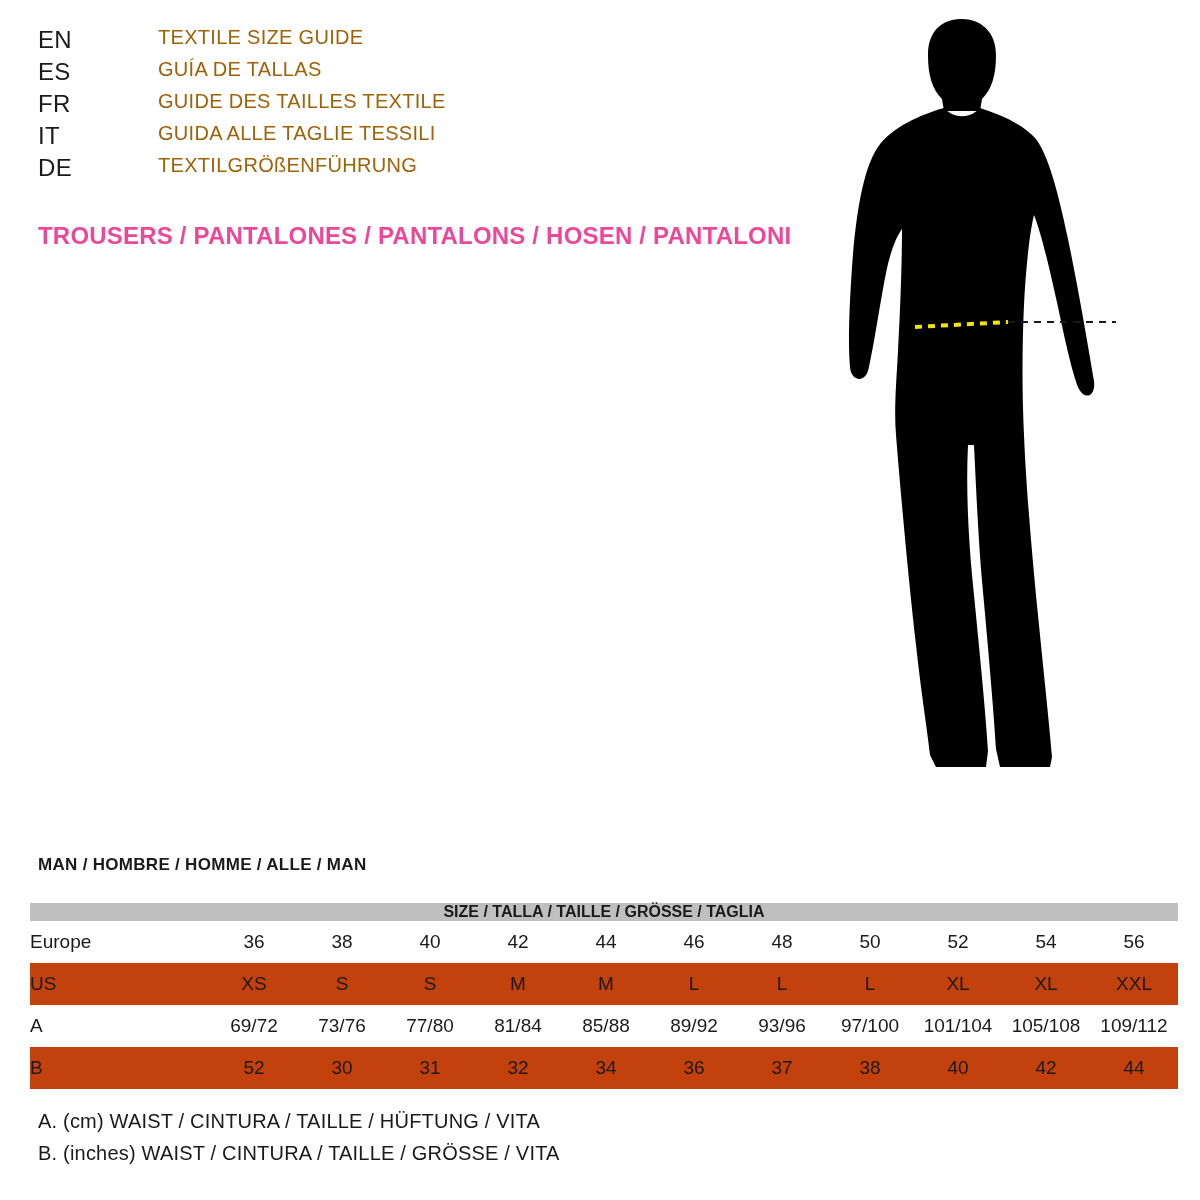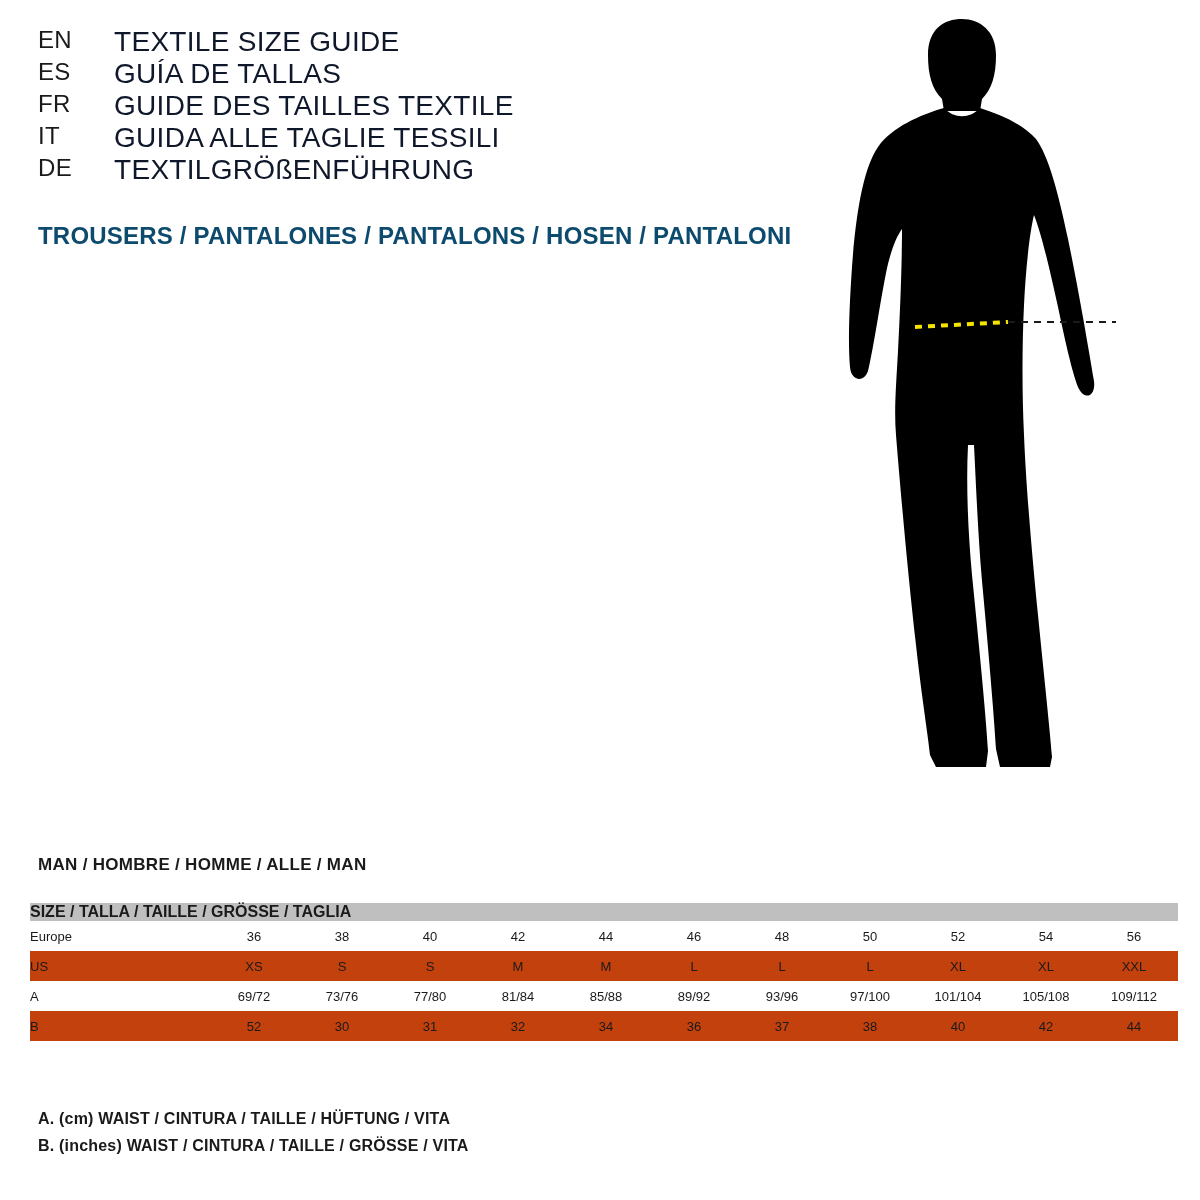--- a/index.html
+++ b/index.html
@@ -28,34 +28,35 @@
     align-items: flex-start;
     height: 32px;
   }
   .lang-code {
     width: 76px;
     font-size: 24px;
     letter-spacing: 0.3px;
     color: #1a1a1a;
   }
   .lang-text {
-    font-size: 28px;
+    font-size: 20px;
     letter-spacing: 0.3px;
-    color: #0f172a;
+    color: #a16207;
     white-space: nowrap;
+    margin-left: 44px;
   }
 
   #garment-title {
     position: absolute;
     left: 38px;
     top: 222px;
     font-size: 24px;
     font-weight: bold;
     letter-spacing: 0.2px;
-    color: #0c4a6e;
+    color: #ec4899;
     white-space: nowrap;
   }
 
   
   #figure-area {
     position: absolute;
     left: 820px;
     top: 15px;
     width: 380px;
     height: 790px;
@@ -77,31 +78,32 @@
 
   #size-table {
     position: absolute;
     left: 30px;
     top: 903px;
     width: 1140px;
     border-collapse: collapse;
     table-layout: fixed;
   }
   #size-table td {
-    height: 30px;
-    font-size: 13px;
+    height: 42px;
+    font-size: 19px;
     color: #1a1a1a;
     padding: 0;
     vertical-align: middle;
   }
   #size-table tr.header-row td {
     background: #bfbfbf;
     font-weight: bold;
     font-size: 16px;
     height: 16px;
+    text-align: center;
   }
   #size-table tr.alt td {
     background: #c2410c;
   }
   #size-table tr.plain td {
     background: #ffffff;
   }
   td.label-cell {
     text-align: left;
     padding-left: 12px;
@@ -109,26 +111,25 @@
   td.val-cell {
     text-align: center;
   }
 
   #footnotes {
     position: absolute;
     left: 38px;
     top: 1110px;
   }
   .footnote {
-    font-size: 16px;
+    font-size: 20px;
     letter-spacing: 0.2px;
     color: #1a1a1a;
     margin-bottom: 9px;
     white-space: nowrap;
-    font-weight: bold;
   }
 </style>
 </head>
 <body>
 
 <div id="lang-block">
   <div class="lang-row">
     <span class="lang-code">EN</span>
     <span class="lang-text">TEXTILE SIZE GUIDE</span>
   </div>

